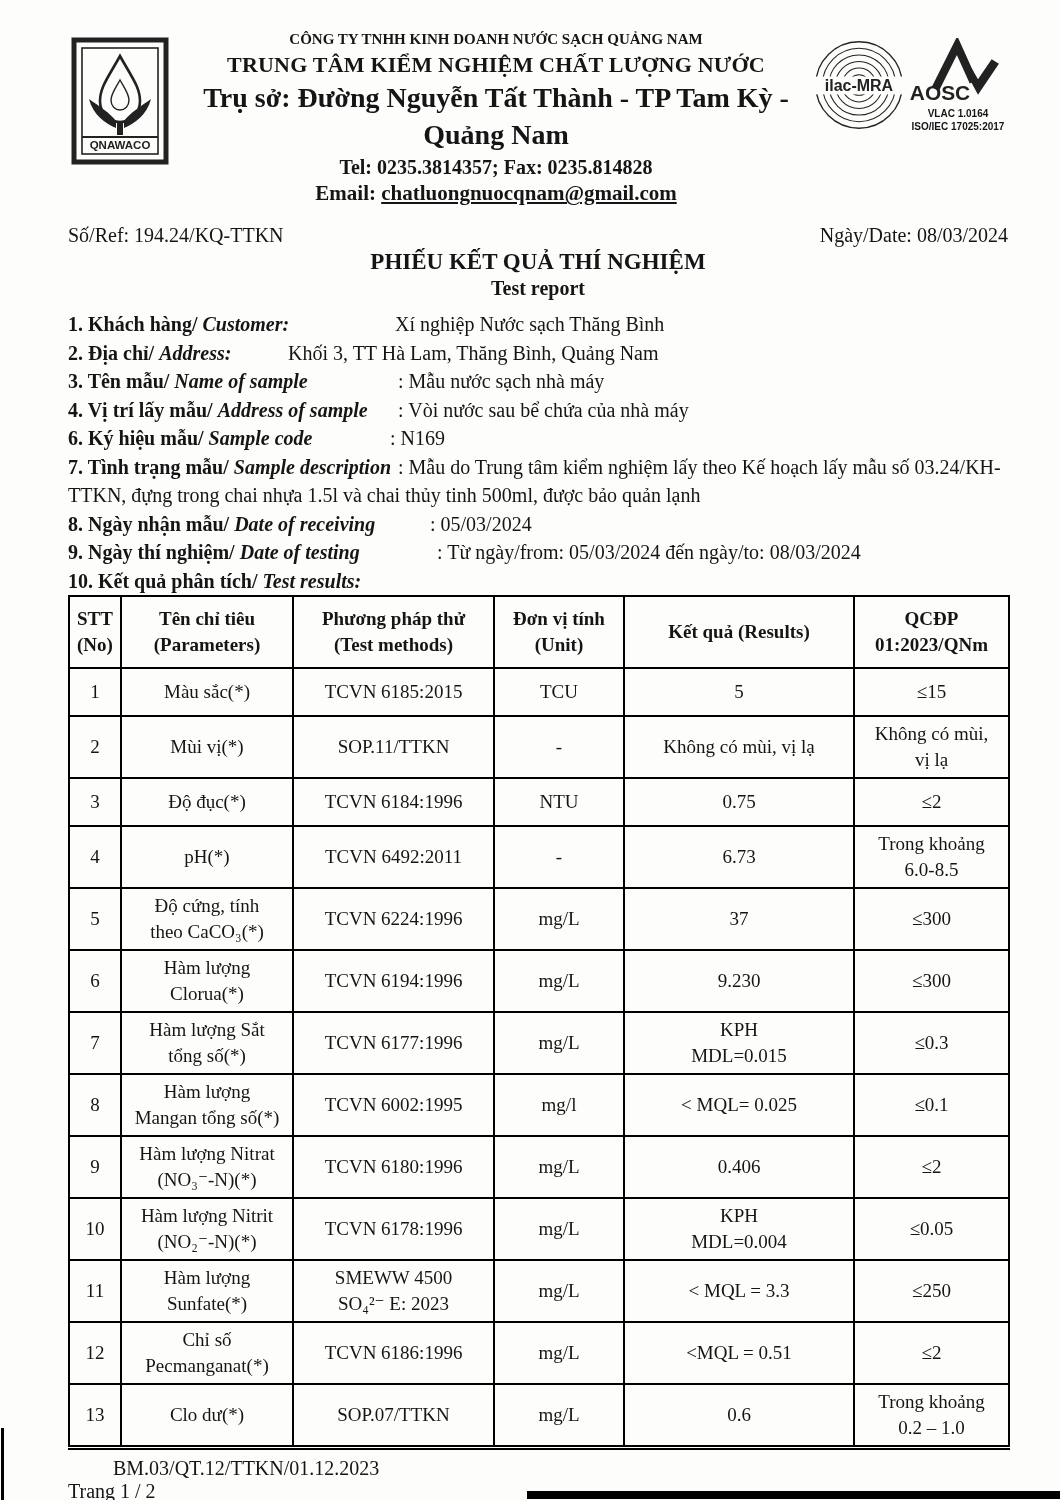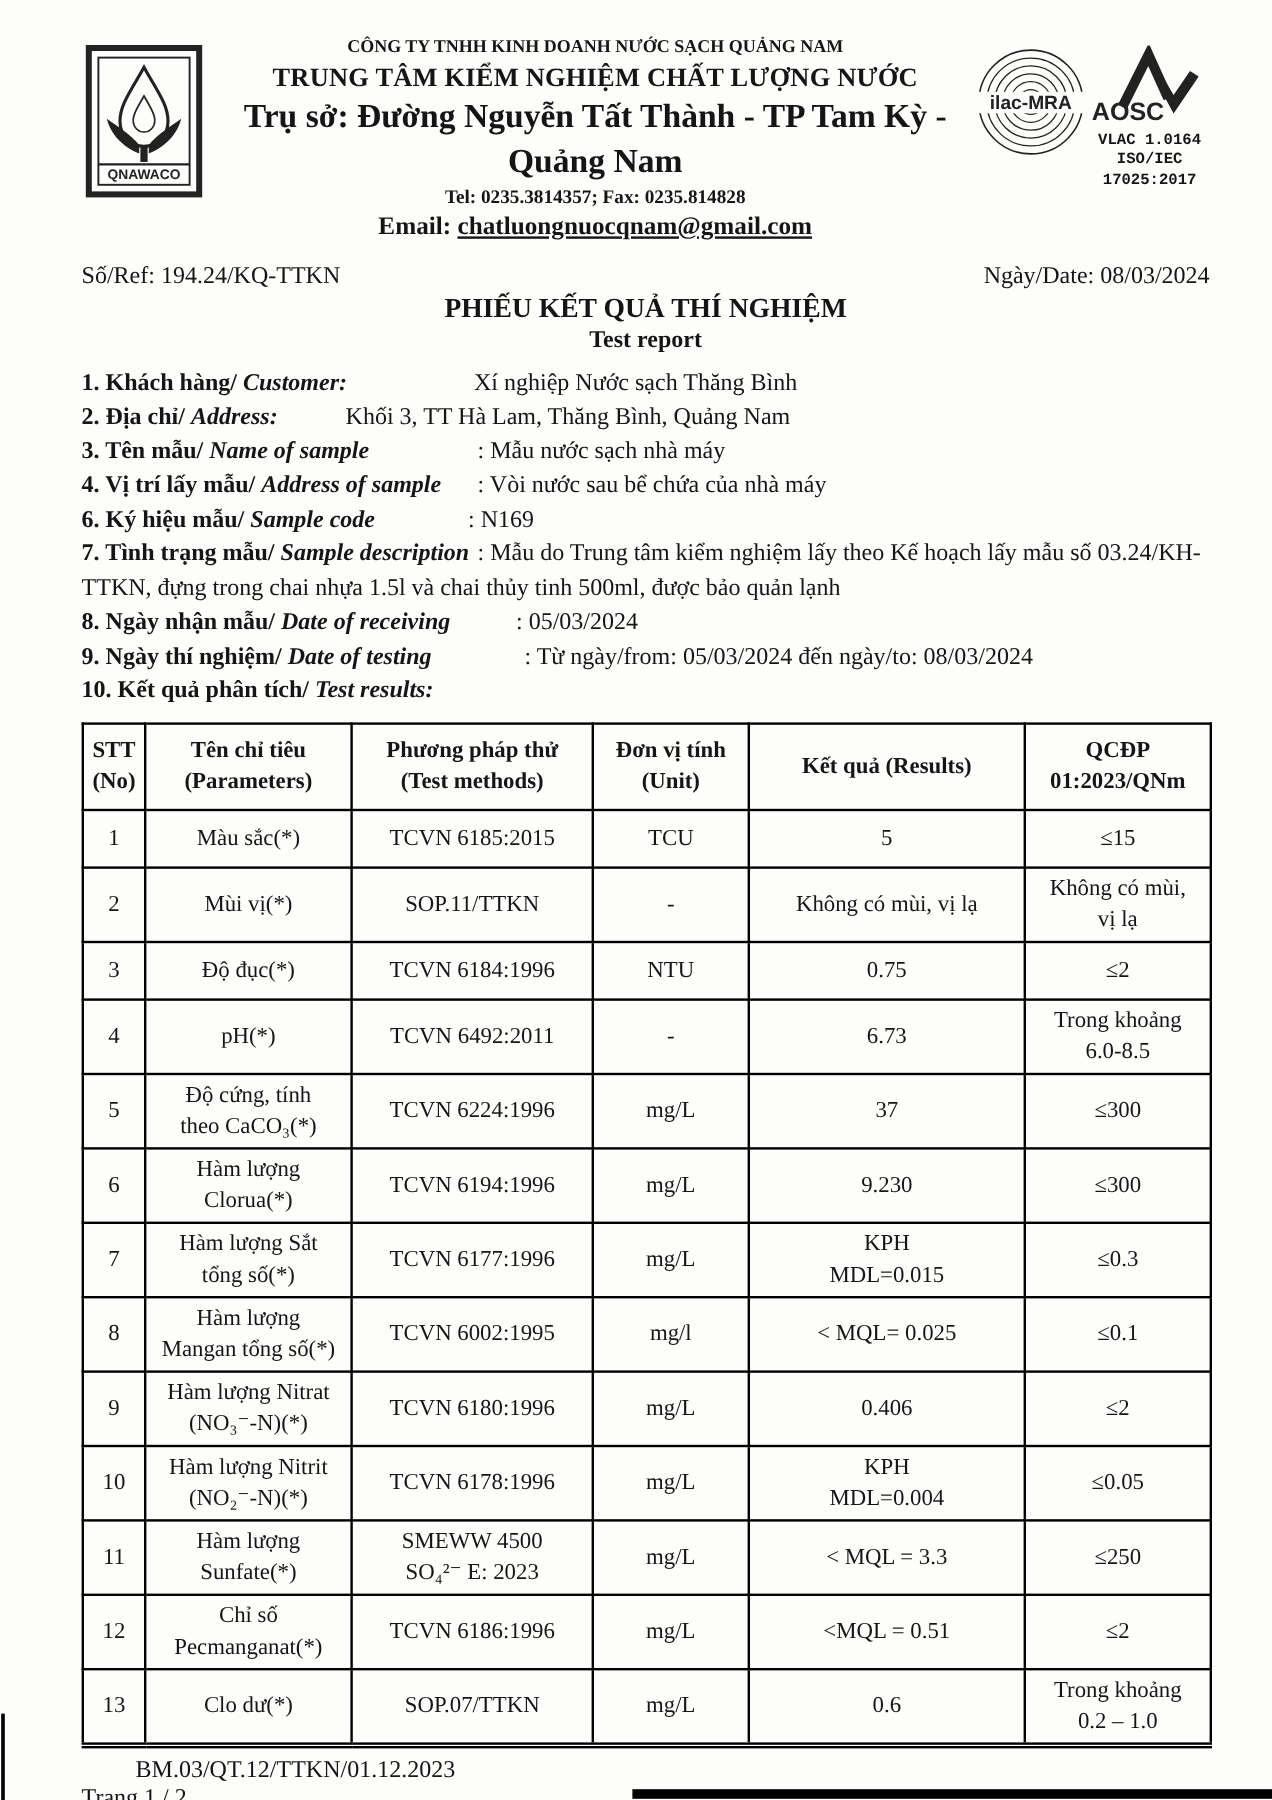--- a/index.html
+++ b/index.html
@@ -15,26 +15,26 @@
   }
   .content { padding: 30px 52px 0 68px; }
 
   
   .masthead { display: flex; align-items: flex-start; }
   .logo-left { width: 112px; flex: 0 0 auto; padding-top: 6px; }
   .masthead-text { flex: 1; text-align: center; font-weight: bold; line-height: 1.33; padding: 0 4px; }
   .company   { font-size: 15px; }
   .center-name { font-size: 22px; letter-spacing: .2px; }
   .addr      { font-size: 28px; }
-  .telfax    { font-size: 16px; }
+  .telfax    { font-size: 20px; }
   .email-line{ font-size: 21px; }
   .email-line a { color: #151515; text-decoration: underline; font-weight: bold; }
   .logos-right { width: 196px; flex: 0 0 auto; display: flex; align-items: flex-start; gap: 2px; padding-top: 8px; }
   .aosc-block { text-align: center; width: 100px; }
-  .aosc-sub { font-size: 13px; font-weight: bold; line-height: 1.25; font-family: Liberation Mono, monospace; }
+  .aosc-sub { font-size: 10px; font-weight: bold; line-height: 1.25; font-family: Liberation Sans, sans-serif; }
 
   
   .ref-row { display: flex; justify-content: space-between; font-size: 20px; margin-top: 16px; }
 
   
   .doc-title { text-align: center; font-weight: bold; font-size: 23px; margin-top: 2px; }
   .doc-subtitle { text-align: center; font-weight: bold; font-size: 20px; margin-top: 2px; }
 
   
   .info-section { margin-top: 10px; font-size: 20px; }
@@ -46,21 +46,21 @@
   .info-line:nth-of-type(2) .head { min-width: 220px; }
   .info-line:nth-of-type(3) .head { min-width: 330px; }
   .info-line:nth-of-type(4) .head { min-width: 330px; }
   .info-line:nth-of-type(5) .head { min-width: 322px; }
   .info-line:nth-of-type(6) .head { min-width: 330px; }
   .info-line:nth-of-type(7) .head { min-width: 362px; }
   .info-line:nth-of-type(8) .head { min-width: 369px; }
   .info-line:nth-of-type(9) .head { min-width: 322px; }
 
   
-  table.results { border-collapse: collapse; width: 940px; margin-top: 12px; table-layout: fixed; border-radius: 28px; }
+  table.results { border-collapse: collapse; width: 940px; margin-top: 0; table-layout: fixed; border-radius: 28px; }
   table.results th, table.results td {
     border: 2px solid #000;
     font-size: 19px;
     text-align: center;
     vertical-align: middle;
     white-space: pre-line;
     line-height: 26px;
     padding: 4px 5px;
   }
   table.results th { font-weight: bold; height: 72px; }

